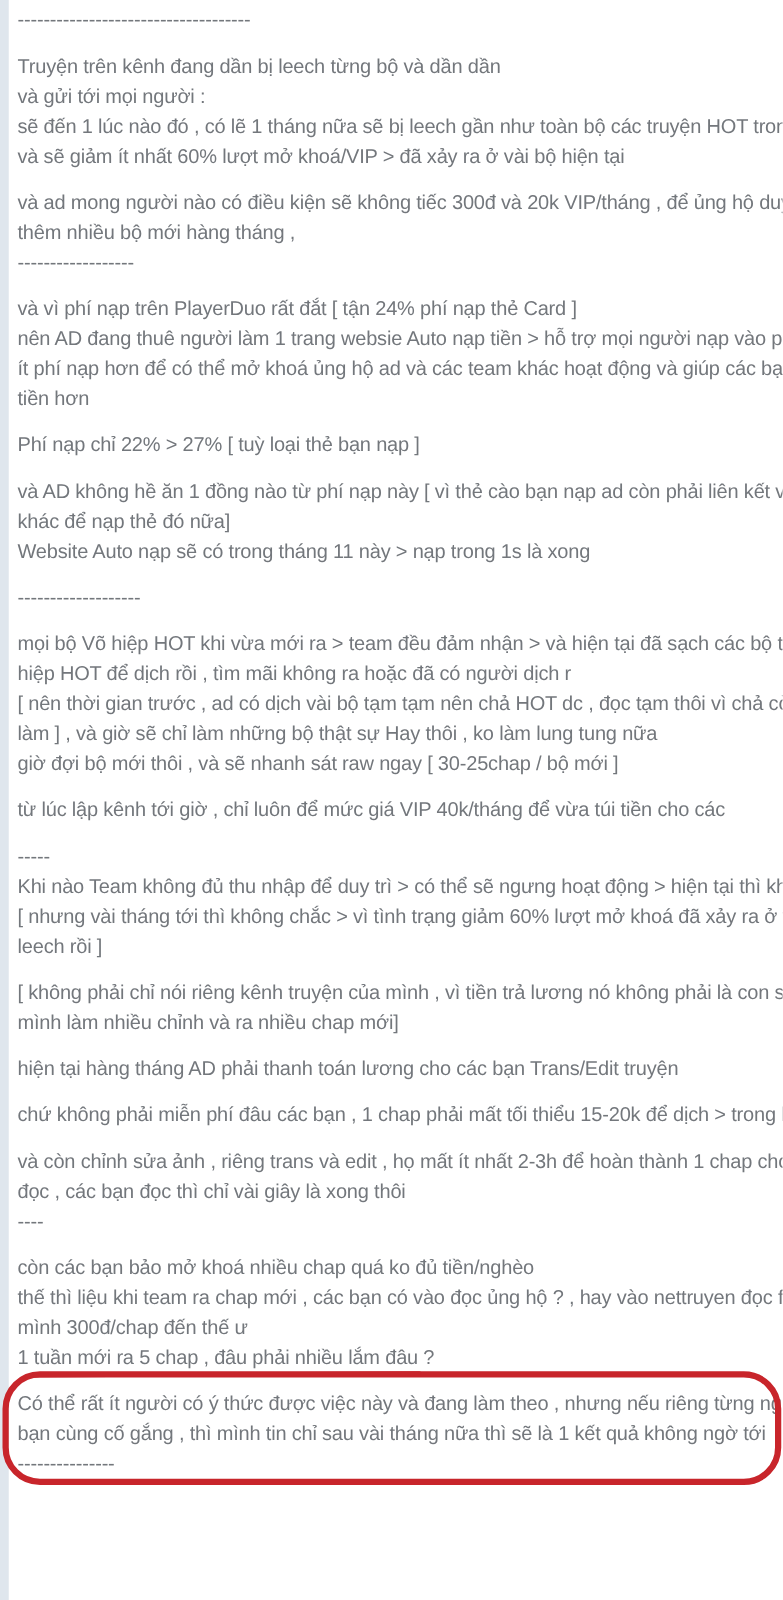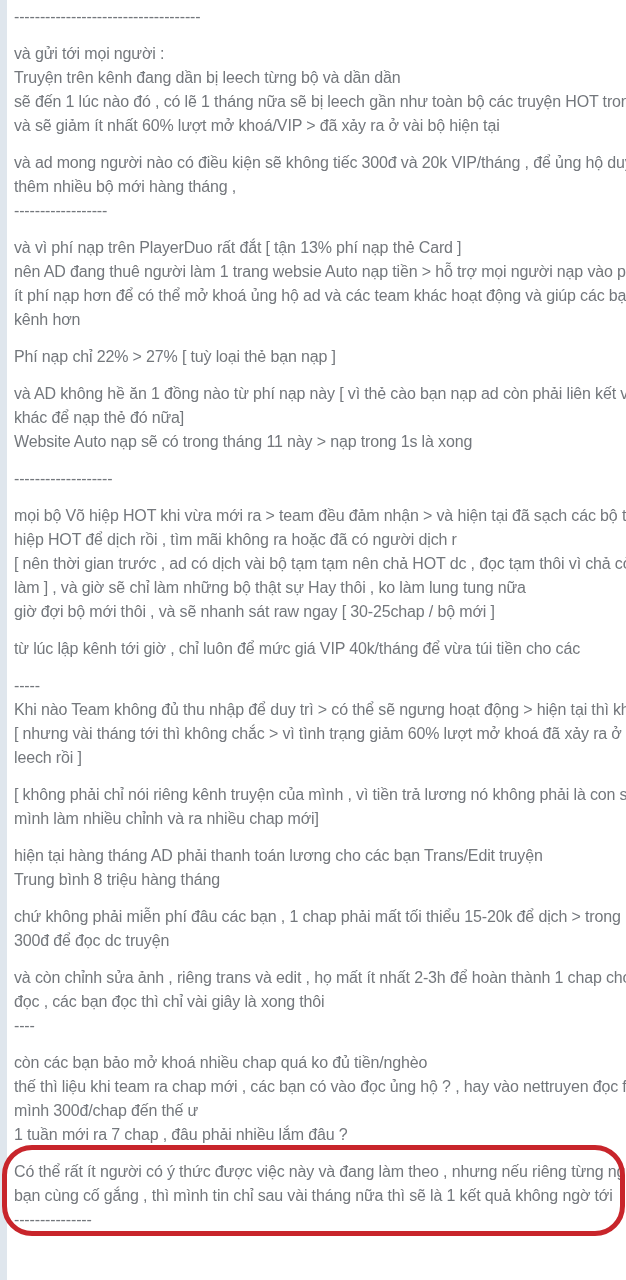--- a/index.html
+++ b/index.html
@@ -72,35 +72,35 @@
 </head>
 <body>
 
 <div class="page">
   <div class="left-strip"></div>
   <div class="content">
       <div class="para">
         <div class="line">------------------------------------</div>
       </div>
       <div class="para">
+        <div class="line">Truyện trên kênh đang dần bị leech từng bộ và dần dần</div>
         <div class="line">và gửi tới mọi người :</div>
-        <div class="line">Truyện trên kênh đang dần bị leech từng bộ và dần dần</div>
         <div class="line">sẽ đến 1 lúc nào đó , có lẽ 1 tháng nữa sẽ bị leech gần như toàn bộ các truyện HOT trong kênh ,</div>
         <div class="line">và sẽ giảm ít nhất 60% lượt mở khoá/VIP &gt; đã xảy ra ở vài bộ hiện tại</div>
       </div>
       <div class="para">
         <div class="line">và ad mong người nào có điều kiện sẽ không tiếc 300đ và 20k VIP/tháng , để ủng hộ duy trì và ra</div>
         <div class="line">thêm nhiều bộ mới hàng tháng ,</div>
         <div class="line">------------------</div>
       </div>
       <div class="para">
-        <div class="line">và vì phí nạp trên PlayerDuo rất đắt [ tận 13% phí nạp thẻ Card ]</div>
+        <div class="line">và vì phí nạp trên PlayerDuo rất đắt [ tận 24% phí nạp thẻ Card ]</div>
         <div class="line">nên AD đang thuê người làm 1 trang websie Auto nạp tiền &gt; hỗ trợ mọi người nạp vào playerduo ,</div>
         <div class="line">ít phí nạp hơn để có thể mở khoá ủng hộ ad và các team khác hoạt động và giúp các bạn đỡ tốn</div>
-        <div class="line">kênh hơn</div>
+        <div class="line">tiền hơn</div>
       </div>
       <div class="para">
         <div class="line">Phí nạp chỉ 22% &gt; 27% [ tuỳ loại thẻ bạn nạp ]</div>
       </div>
       <div class="para">
         <div class="line">và AD không hề ăn 1 đồng nào từ phí nạp này [ vì thẻ cào bạn nạp ad còn phải liên kết với 1 bên</div>
         <div class="line">khác để nạp thẻ đó nữa]</div>
         <div class="line">Website Auto nạp sẽ có trong tháng 11 này &gt; nạp trong 1s là xong</div>
       </div>
       <div class="para">
@@ -121,36 +121,34 @@
         <div class="line">Khi nào Team không đủ thu nhập để duy trì &gt; có thể sẽ ngưng hoạt động &gt; hiện tại thì không</div>
         <div class="line">[ nhưng vài tháng tới thì không chắc &gt; vì tình trạng giảm 60% lượt mở khoá đã xảy ra ở vài bộ bị</div>
         <div class="line">leech rồi ]</div>
       </div>
       <div class="para">
         <div class="line">[ không phải chỉ nói riêng kênh truyện của mình , vì tiền trả lương nó không phải là con số ít , vì</div>
         <div class="line">mình làm nhiều chỉnh và ra nhiều chap mới]</div>
       </div>
       <div class="para">
         <div class="line">hiện tại hàng tháng AD phải thanh toán lương cho các bạn Trans/Edit truyện</div>
-        <div class="line">Trung bình 8 triệu hàng tháng</div>
       </div>
       <div class="para">
         <div class="line">chứ không phải miễn phí đâu các bạn , 1 chap phải mất tối thiểu 15-20k để dịch &gt; trong khi chỉ</div>
-        <div class="line">300đ để đọc dc truyện</div>
       </div>
       <div class="para">
         <div class="line">và còn chỉnh sửa ảnh , riêng trans và edit , họ mất ít nhất 2-3h để hoàn thành 1 chap cho các bạn</div>
         <div class="line">đọc , các bạn đọc thì chỉ vài giây là xong thôi</div>
         <div class="line">----</div>
       </div>
       <div class="para">
         <div class="line">còn các bạn bảo mở khoá nhiều chap quá ko đủ tiền/nghèo</div>
         <div class="line">thế thì liệu khi team ra chap mới , các bạn có vào đọc ủng hộ ? , hay vào nettruyen đọc free ? ,</div>
         <div class="line">mình 300đ/chap đến thế ư</div>
-        <div class="line">1 tuần mới ra 7 chap , đâu phải nhiều lắm đâu ?</div>
+        <div class="line">1 tuần mới ra 5 chap , đâu phải nhiều lắm đâu ?</div>
       </div>
       <div class="para highlight">
         <div class="ring"></div>
         <div class="line">Có thể rất ít người có ý thức được việc này và đang làm theo , nhưng nếu riêng từng người các</div>
         <div class="line">bạn cùng cố gắng , thì mình tin chỉ sau vài tháng nữa thì sẽ là 1 kết quả không ngờ tới</div>
         <div class="line">---------------</div>
       </div>
     </div>
 </div>
 

